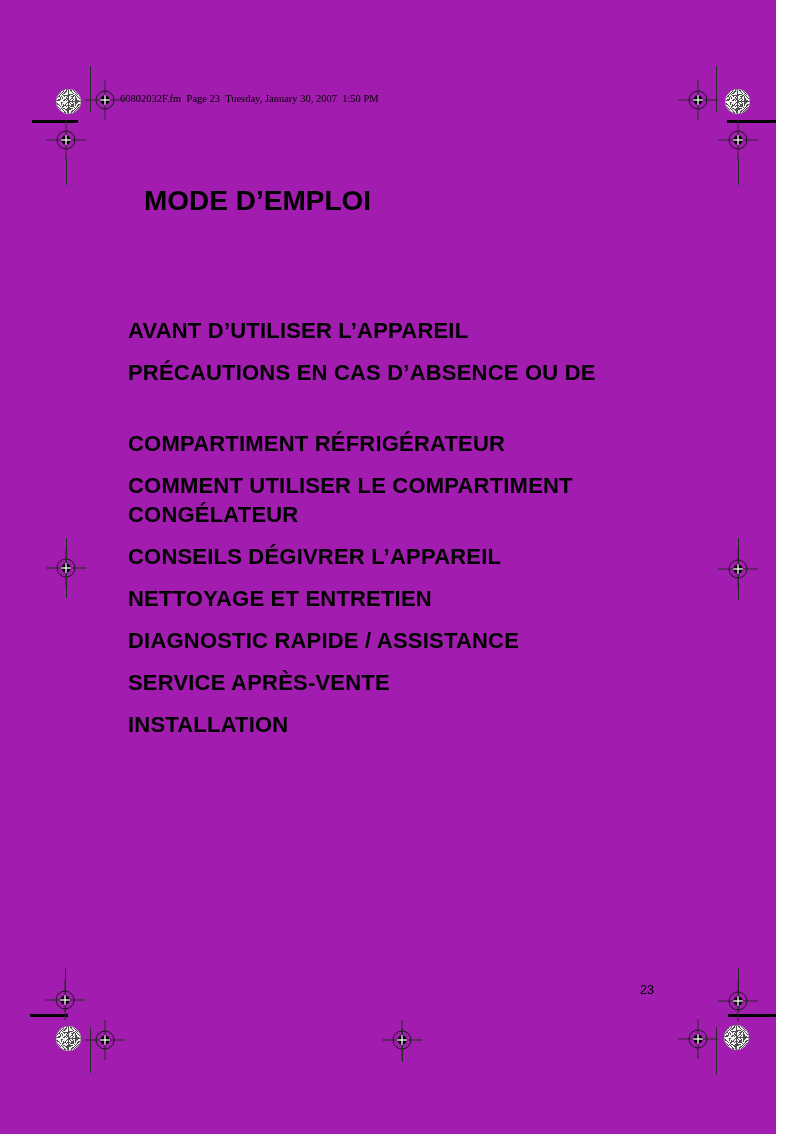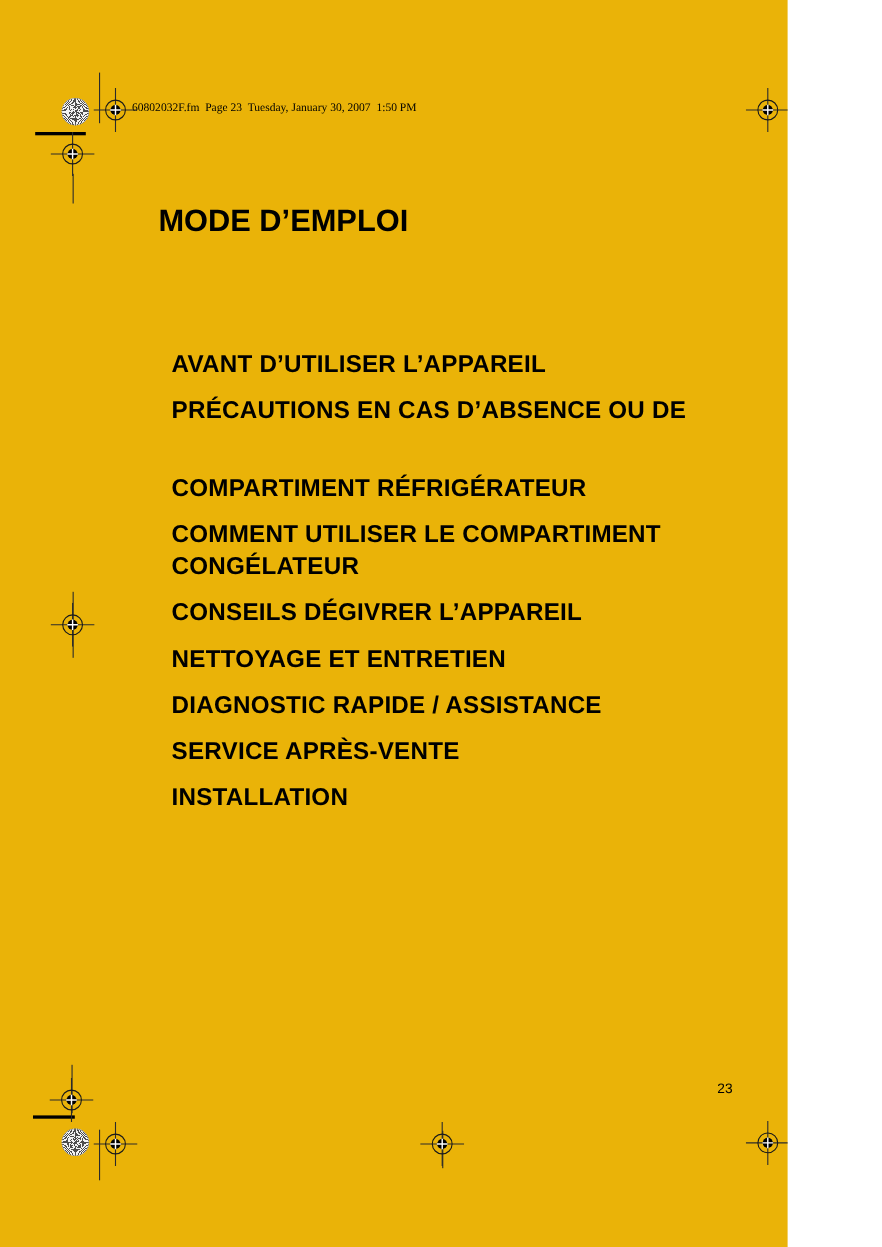--- a/index.html
+++ b/index.html
@@ -1,20 +1,20 @@
 <!DOCTYPE html>
 <html><head>
 <meta charset="utf-8">
 <style>
   html, body { margin: 0; padding: 0; background: #ffffff; }
   .page {
     position: relative;
-    width: 716px;
+    width: 776px;
     height: 1134px;
-    background: #eab308;
+    background: #a21caf;
     overflow: hidden;
     font-family: "Liberation Sans", sans-serif;
     color: #000;
   }
 
   
   .header-line {
     position: absolute;
     left: 120px; top: 93px;
     font-family: "Liberation Serif", serif;
@@ -26,35 +26,35 @@
     position: absolute;
     left: 144px; top: 166px;
     font-size: 28px;
     font-weight: bold;
     line-height: 31px;
     letter-spacing: 0px;
     white-space: nowrap;
   }
   .toc {
     position: absolute;
-    left: 156px; top: 316px;
+    left: 128px; top: 316px;
     width: 520px;
   }
   .toc-entry {
     margin: 0 0 13px 0;
     font-size: 22px;
     font-weight: bold;
     line-height: 29px;
     letter-spacing: 0.2px;
   }
   .page-number {
     position: absolute;
     left: 640px; top: 983px;
     width: 26px;
-    text-align: right;
+    text-align: left;
     font-size: 12.5px;
     font-weight: normal;
   }
 
   
   .regmark { position: absolute; width: 40px; height: 40px; }
   .pinwheel {
     position: absolute;
     width: 25px; height: 25px;
     border-radius: 50%;

